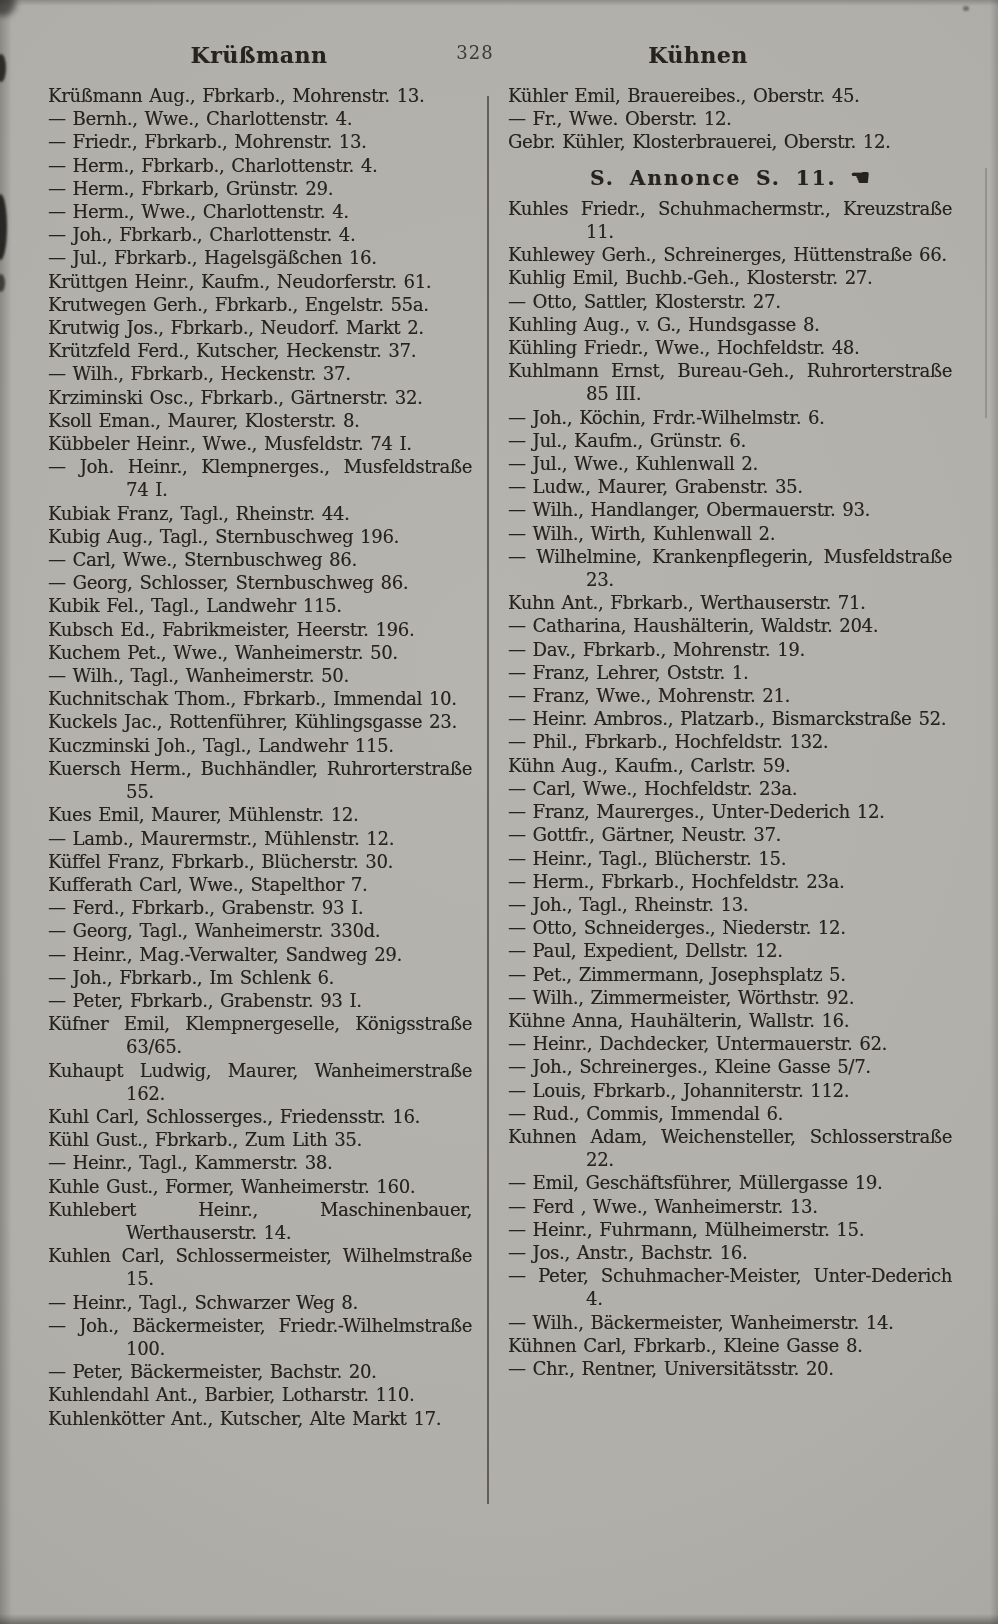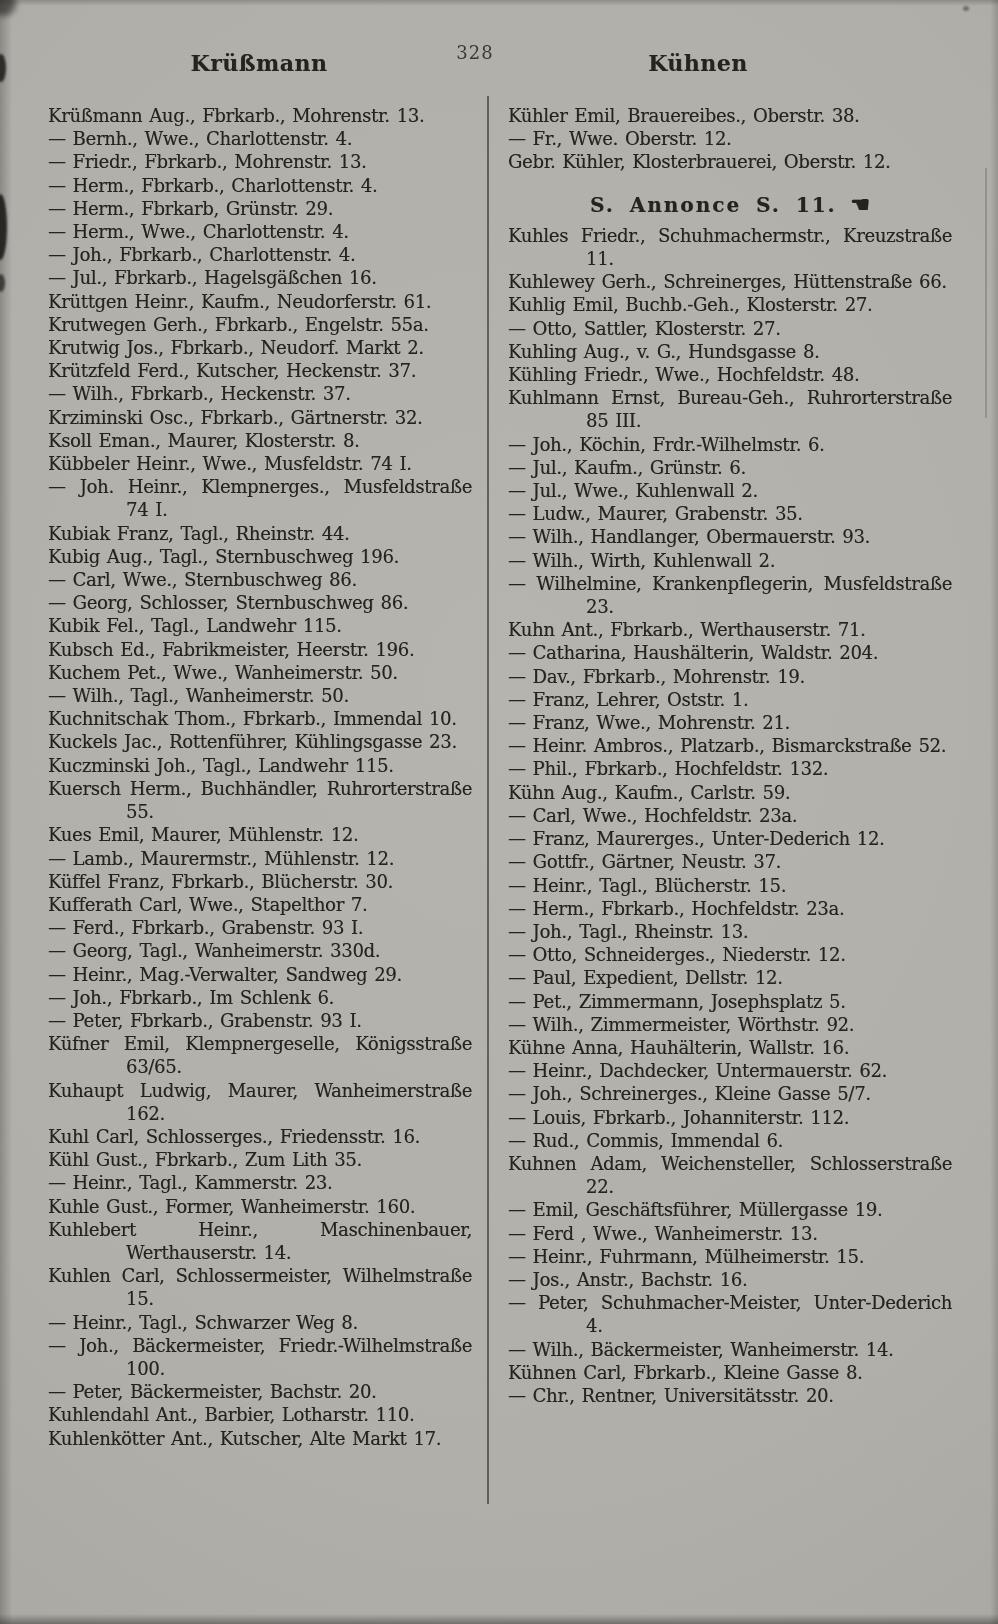--- a/index.html
+++ b/index.html
@@ -29,43 +29,42 @@
   .sm3 { left:-3px;  top:274px; width:8px;  height:18px; opacity:.7; }
   .sm4 { left:-10px; top:-10px; width:26px; height:26px; opacity:.6; filter:blur(3px); }
   .sm5 { left:963px; top:6px;   width:6px;  height:5px;  opacity:.45; }
 
   
   .header { position:absolute; top:42px; left:0; width:100%; height:30px; }
   .guide {
     position:absolute; font-weight:bold; font-size:22px; letter-spacing:.5px;
     text-align:center; white-space:nowrap;
     text-shadow:.4px .4px .6px rgba(20,18,15,.35);
-    margin-top:8px;
   }
   .guide-left  { left:48px;  width:422px; }
   .guide-right { left:508px; width:380px; }
   .pagenum {
     position:absolute; left:420px; width:110px; text-align:center;
     font-size:18px; color:#3c3a34; letter-spacing:1px;
   }
 
   
   .col {
-    position:absolute; top:104px;
+    position:absolute; top:84px;
     font-size:18px; line-height:23.2px;
     text-align:justify; letter-spacing:-.3px; word-spacing:1.5px;
   }
   .col-left  { left:48px;  width:424px; }
   .col-right { left:508px; width:444px; }
   .entry {
     margin:0; padding-left:78px; text-indent:-78px;
     text-shadow:.35px .35px .5px rgba(25,22,18,.4);
   }
   .annonce {
-    margin:19px 0 7px; padding-left:0; text-indent:0;
+    margin:12px 0 7px; padding-left:0; text-indent:0;
     text-align:center; font-weight:bold; font-size:20px;
     letter-spacing:2px; word-spacing:6px;
     text-shadow:.4px .4px .6px rgba(25,22,18,.4);
   }
   .manicule { font-size:22px; letter-spacing:0; }
 
   .divider {
     position:absolute; left:487px; top:96px; width:2px; height:1408px;
     background:rgba(48,45,40,.62);
   }
@@ -121,35 +120,35 @@
       <p class="entry">Kufferath Carl, Wwe., Stapelthor 7.</p>
       <p class="entry">— Ferd., Fbrkarb., Grabenstr. 93 I.</p>
       <p class="entry">— Georg, Tagl., Wanheimerstr. 330d.</p>
       <p class="entry">— Heinr., Mag.-Verwalter, Sandweg 29.</p>
       <p class="entry">— Joh., Fbrkarb., Im Schlenk 6.</p>
       <p class="entry">— Peter, Fbrkarb., Grabenstr. 93 I.</p>
       <p class="entry">Küfner Emil, Klempnergeselle, Königsstraße 63/65.</p>
       <p class="entry">Kuhaupt Ludwig, Maurer, Wanheimerstraße 162.</p>
       <p class="entry">Kuhl Carl, Schlosserges., Friedensstr. 16.</p>
       <p class="entry">Kühl Gust., Fbrkarb., Zum Lith 35.</p>
-      <p class="entry">— Heinr., Tagl., Kammerstr. 23.</p>
+      <p class="entry">— Heinr., Tagl., Kammerstr. 38.</p>
       <p class="entry">Kuhle Gust., Former, Wanheimerstr. 160.</p>
       <p class="entry">Kuhlebert Heinr., Maschinenbauer, Werthauserstr. 14.</p>
       <p class="entry">Kuhlen Carl, Schlossermeister, Wilhelmstraße 15.</p>
       <p class="entry">— Heinr., Tagl., Schwarzer Weg 8.</p>
       <p class="entry">— Joh., Bäckermeister, Friedr.-Wilhelmstraße 100.</p>
       <p class="entry">— Peter, Bäckermeister, Bachstr. 20.</p>
       <p class="entry">Kuhlendahl Ant., Barbier, Lotharstr. 110.</p>
       <p class="entry">Kuhlenkötter Ant., Kutscher, Alte Markt 17.</p>
     </div>
 
   <div class="divider"></div>
 
   <div class="col col-right">
-      <p class="entry">Kühler Emil, Brauereibes., Oberstr. 38.</p>
+      <p class="entry">Kühler Emil, Brauereibes., Oberstr. 45.</p>
       <p class="entry">— Fr., Wwe. Oberstr. 12.</p>
       <p class="entry">Gebr. Kühler, Klosterbrauerei, Oberstr. 12.</p>
       <p class="annonce"><span>S. Annonce S. 11.</span><span class="manicule"> ☚</span></p>
       <p class="entry">Kuhles Friedr., Schuhmachermstr., Kreuzstraße 11.</p>
       <p class="entry">Kuhlewey Gerh., Schreinerges, Hüttenstraße 66.</p>
       <p class="entry">Kuhlig Emil, Buchb.-Geh., Klosterstr. 27.</p>
       <p class="entry">— Otto, Sattler, Klosterstr. 27.</p>
       <p class="entry">Kuhling Aug., v. G., Hundsgasse 8.</p>
       <p class="entry">Kühling Friedr., Wwe., Hochfeldstr. 48.</p>
       <p class="entry">Kuhlmann Ernst, Bureau-Geh., Ruhrorterstraße 85 III.</p>

